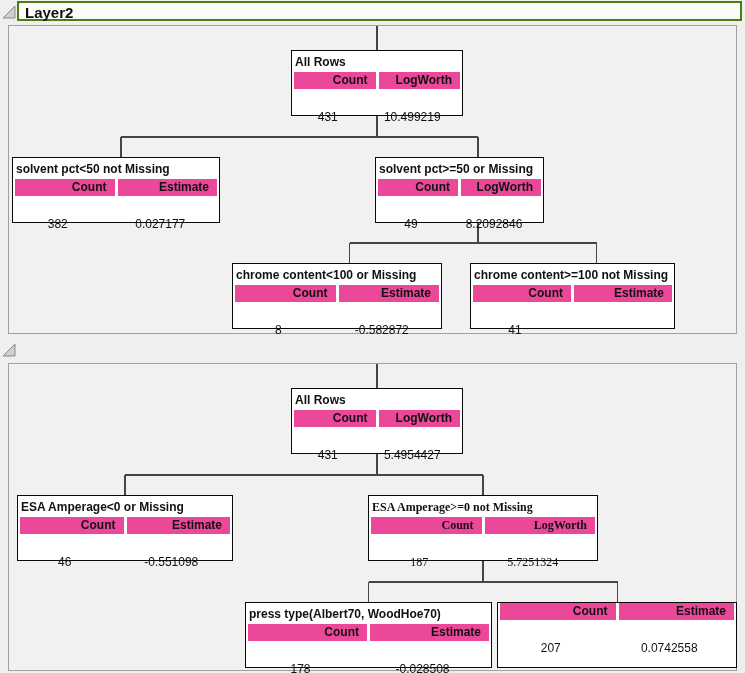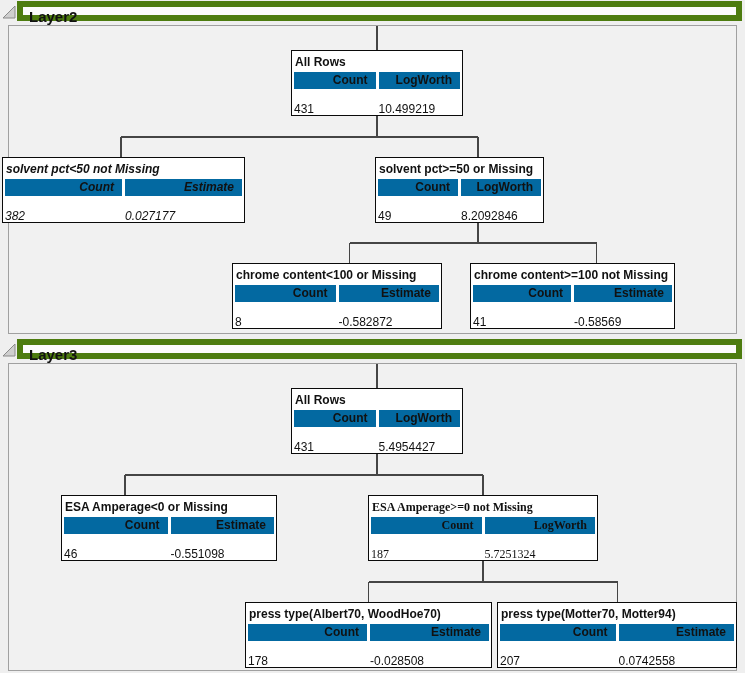--- a/index.html
+++ b/index.html
@@ -14,21 +14,21 @@
     position: relative;
     width: 745px; height: 673px;
     overflow: hidden;
     background: #efefef;
   }
   
   .layer-header {
     position: absolute;
     left: 17px; width: 725px; height: 20px;
     background: #fbfbfb;
-    border: 6px solid #4d7c0f;
+    border: 2px solid #4d7c0f;
     box-sizing: border-box;
     line-height: 19px;
     padding-left: 6px;
     font-size: 15px;
     font-weight: bold;
     cursor: default;
   }
   .disclosure {
     position: absolute;
     left: 2px; width: 14px; height: 14px;
@@ -66,32 +66,32 @@
     white-space: nowrap;
     overflow: hidden;
   }
   .row {
     display: grid;
     grid-template-columns: 1fr 1fr;
     column-gap: 3px;
     padding: 0 2px;
   }
   .hcell {
-    background: #0369a1;
+    background: #ec4899;
     height: 17px;
     line-height: 17px;
     text-align: right;
     padding-right: 8px;
     font-weight: bold;
     white-space: nowrap;
   }
   .vcell {
-    text-align: left;
+    text-align: center;
     padding-right: 14px;
-    padding-top: 11px;
+    padding-top: 19px;
     line-height: 18px;
     white-space: nowrap;
   }
 </style>
 </head>
 <body>
 
 <div id="page">
 
   <svg id="connectors" viewBox="0 0 745 673" shape-rendering="crispEdges">
@@ -133,21 +133,21 @@
     <div class="row">
       <div class="hcell">Count</div>
       <div class="hcell">LogWorth</div>
     </div>
     <div class="row">
       <div class="vcell">431</div>
       <div class="vcell">10.499219</div>
     </div>
   </div>
 
-  <div class="node" style="left:2px; top:157px; width:243px;font-style:italic;">
+  <div class="node" style="left:12px; top:157px; width:208px;">
     <div class="nt">solvent pct&lt;50 not Missing</div>
     <div class="row">
       <div class="hcell">Count</div>
       <div class="hcell">Estimate</div>
     </div>
     <div class="row">
       <div class="vcell">382</div>
       <div class="vcell">0.027177</div>
     </div>
   </div>
@@ -177,46 +177,42 @@
   </div>
 
   <div class="node" style="left:470px; top:263px; width:205px;">
     <div class="nt">chrome content&gt;=100 not Missing</div>
     <div class="row">
       <div class="hcell">Count</div>
       <div class="hcell">Estimate</div>
     </div>
     <div class="row">
       <div class="vcell">41</div>
-      <div class="vcell">-0.58569</div>
     </div>
   </div>
 
   <svg class="disclosure" style="top:343px" viewBox="0 0 14 14">
     <polygon points="1,13 13,13 13,1" fill="#cfcfcf" stroke="#8a8a8a" stroke-width="1"></polygon>
   </svg>
-  <div class="layer-header" style="top:339px">
-    <span>Layer3</span>
-  </div>
 
   <div class="panel" style="top:363px; height:308px;"></div>
 
   <div class="node" style="left:291px; top:388px; width:172px;">
     <div class="nt">All Rows</div>
     <div class="row">
       <div class="hcell">Count</div>
       <div class="hcell">LogWorth</div>
     </div>
     <div class="row">
       <div class="vcell">431</div>
       <div class="vcell">5.4954427</div>
     </div>
   </div>
 
-  <div class="node" style="left:17px; top:495px; width:216px;margin-left:44px;">
+  <div class="node" style="left:17px; top:495px; width:216px;">
     <div class="nt">ESA Amperage&lt;0 or Missing</div>
     <div class="row">
       <div class="hcell">Count</div>
       <div class="hcell">Estimate</div>
     </div>
     <div class="row">
       <div class="vcell">46</div>
       <div class="vcell">-0.551098</div>
     </div>
   </div>
@@ -239,21 +235,20 @@
       <div class="hcell">Count</div>
       <div class="hcell">Estimate</div>
     </div>
     <div class="row">
       <div class="vcell">178</div>
       <div class="vcell">-0.028508</div>
     </div>
   </div>
 
   <div class="node" style="left:497px; top:602px; width:240px;">
-    <div class="nt">press type(Motter70, Motter94)</div>
     <div class="row">
       <div class="hcell">Count</div>
       <div class="hcell">Estimate</div>
     </div>
     <div class="row">
       <div class="vcell">207</div>
       <div class="vcell">0.0742558</div>
     </div>
   </div>
 

